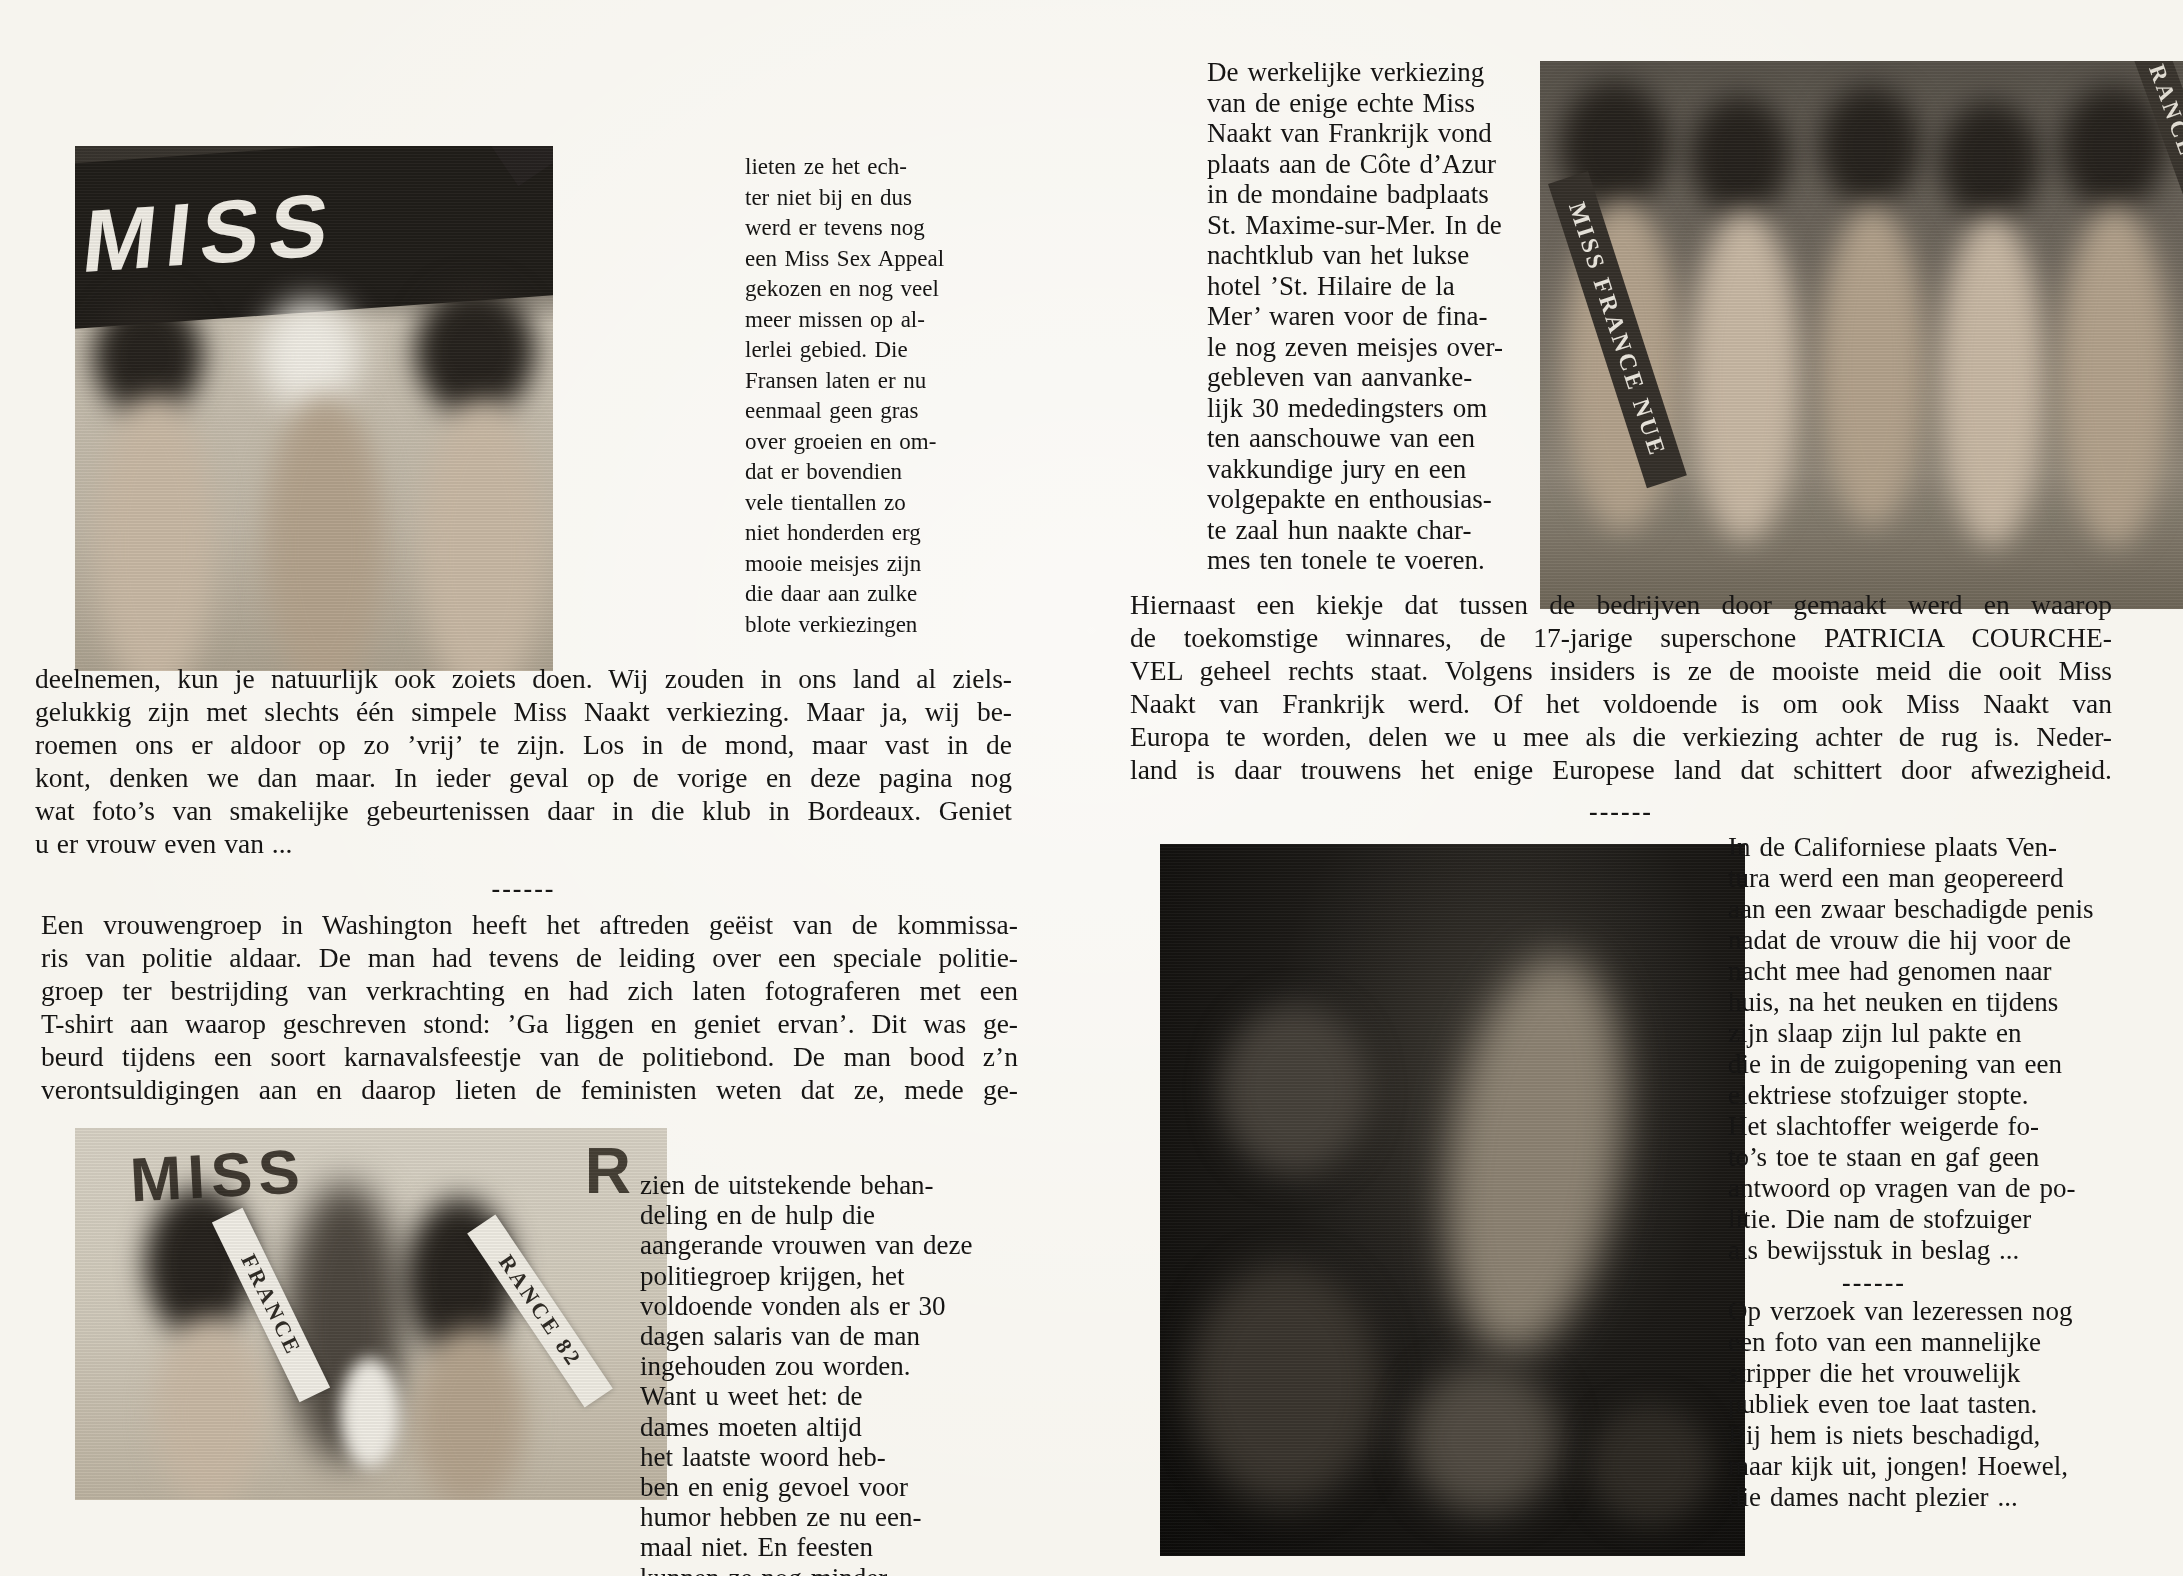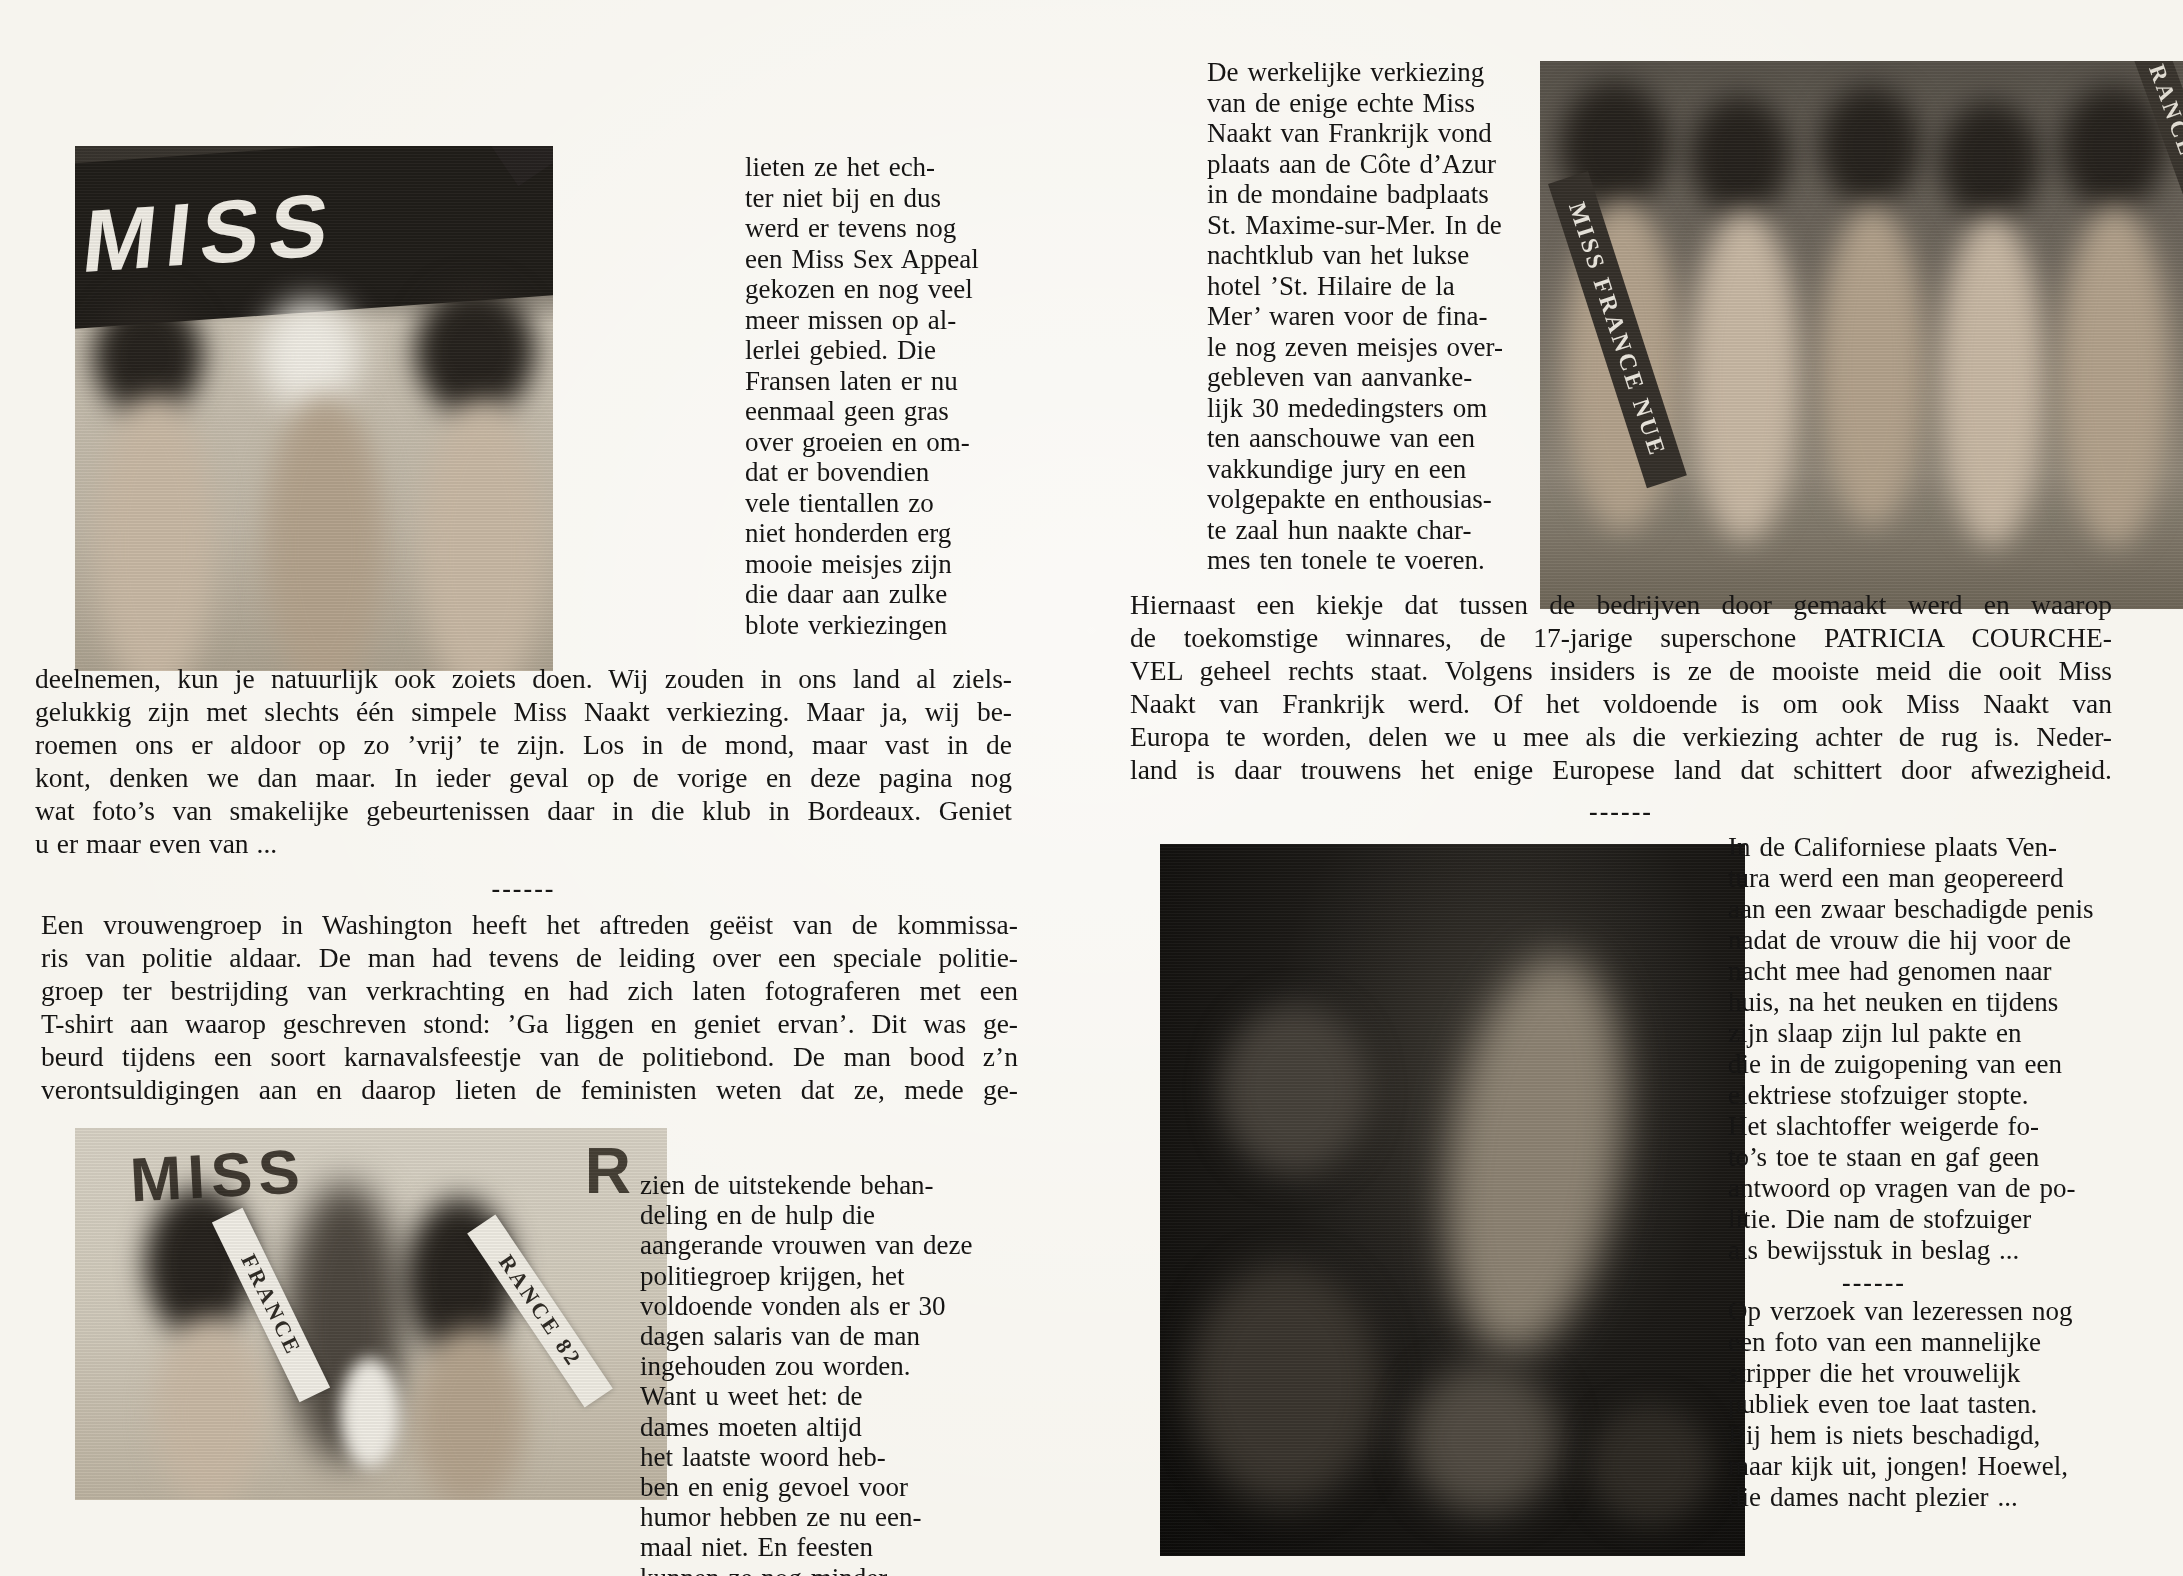--- a/index.html
+++ b/index.html
@@ -11,21 +11,21 @@
     font-family:"Liberation Serif", serif;color:#161514;
   }
   .page{position:absolute;inset:0;}
 
   
   .col{position:absolute;white-space:pre;word-spacing:.08em;}
   .para{position:absolute;white-space:pre-line;text-align:justify;text-align-last:justify;word-spacing:.04em;}
   .para-last{position:absolute;white-space:pre;word-spacing:.04em;}
   .sep{position:absolute;font-weight:bold;letter-spacing:2px;}
 
-  .col-top-left   {left:745px;  top:152px;  width:268px; font-size:27px; line-height:30.5px;}
+  .col-top-left   {left:745px;  top:152px;  width:268px; font-size:23px; line-height:30.5px;}
   .para-intro     {left:35px;   top:662px;  width:977px; font-size:27.5px; line-height:33px;}
   .para-intro-last{left:35px;   top:827px;  font-size:27.5px; line-height:33px;}
   .sep-left       {left:35px;   top:874px;  width:977px; text-align:center; font-size:26px;}
   .para-wash      {left:41px;   top:908px;  width:977px; font-size:27.5px; line-height:33px;}
   .col-bottom-left{left:640px;  top:1170px; width:340px; font-size:27px; line-height:30.2px;}
 
   .col-top-right  {left:1175px; top:57px;   width:320px; font-size:27px; line-height:30.5px;margin-left:32px;}
   .para-hier      {left:1130px; top:588px;  width:982px; font-size:27.5px; line-height:33px;}
   .sep-right      {left:1130px; top:797px;  width:982px; text-align:center; font-size:26px;}
   .col-california {left:1728px; top:832px;  width:440px; font-size:27px; line-height:31px;}
@@ -112,21 +112,21 @@
 niet honderden erg
 mooie meisjes zijn
 die daar aan zulke
 blote verkiezingen</div>
 
     <div class="para para-intro">deelnemen, kun je natuurlijk ook zoiets doen. Wij zouden in ons land al ziels-
 gelukkig zijn met slechts één simpele Miss Naakt verkiezing. Maar ja, wij be-
 roemen ons er aldoor op zo ’vrij’ te zijn. Los in de mond, maar vast in de
 kont, denken we dan maar. In ieder geval op de vorige en deze pagina nog
 wat foto’s van smakelijke gebeurtenissen daar in die klub in Bordeaux. Geniet</div>
-    <div class="para-last para-intro-last">u er maar even van ...</div>
+    <div class="para-last para-intro-last">u er vrouw even van ...</div>
 
     <div class="sep sep-left">------</div>
 
     <div class="para para-wash">Een vrouwengroep in Washington heeft het aftreden geëist van de kommissa-
 ris van politie aldaar. De man had tevens de leiding over een speciale politie-
 groep ter bestrijding van verkrachting en had zich laten fotograferen met een
 T-shirt aan waarop geschreven stond: ’Ga liggen en geniet ervan’. Dit was ge-
 beurd tijdens een soort karnavalsfeestje van de politiebond. De man bood z’n
 verontsuldigingen aan en daarop lieten de feministen weten dat ze, mede ge-</div>
 

